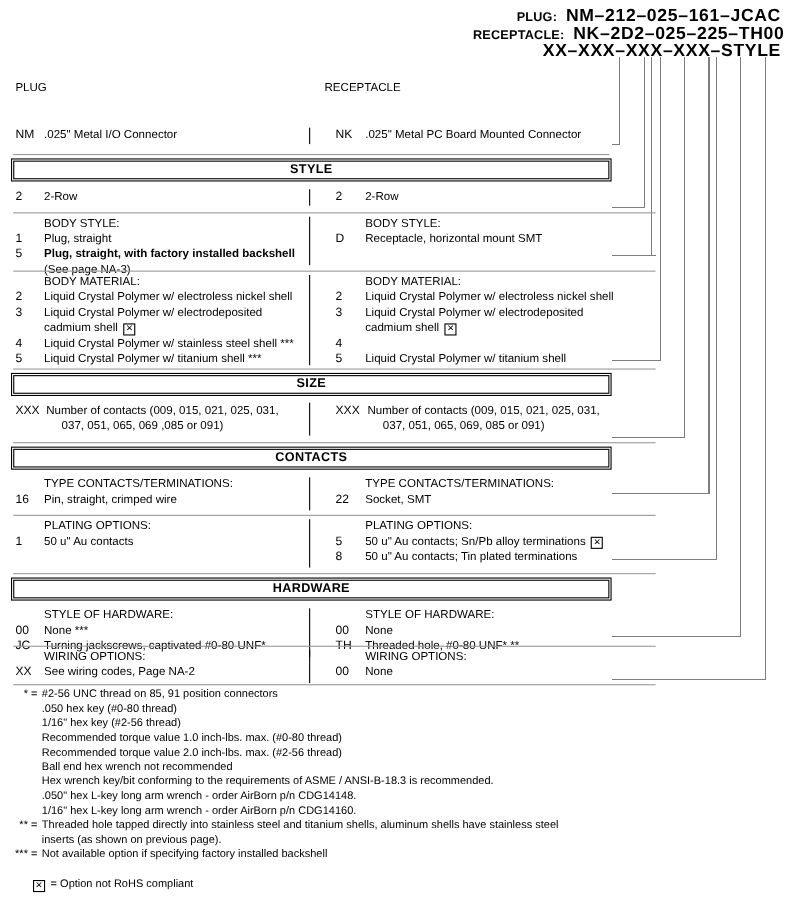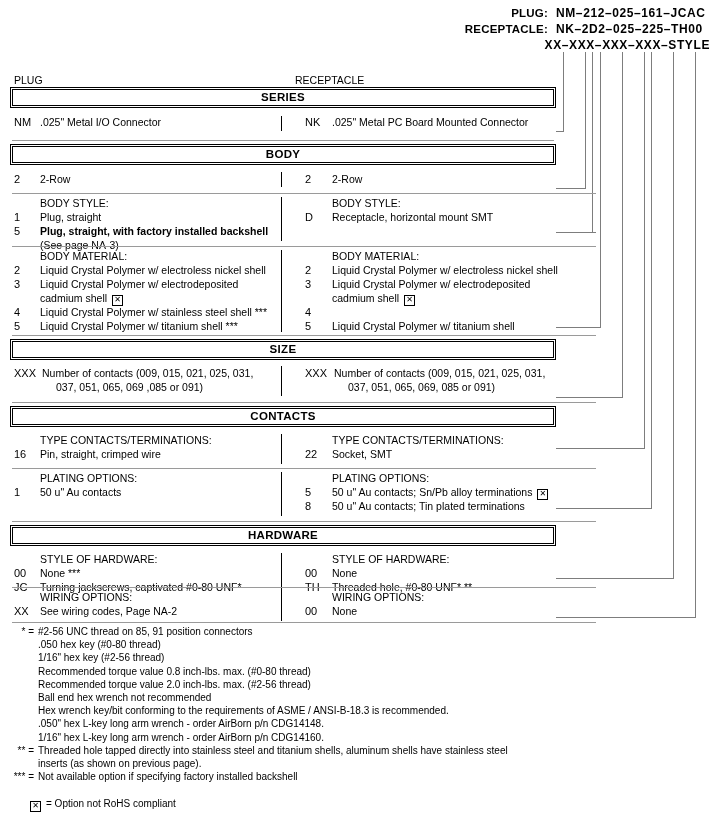--- a/index.html
+++ b/index.html
@@ -12,21 +12,21 @@
   .sheet{position:absolute;left:0;top:0;width:717px;height:640px;}
 
   
   .pn-block{position:absolute;left:430px;top:6px;width:280px;}
   .pn-row{display:flex;align-items:baseline;height:16px;}
   .pn-label{
     width:118px;text-align:right;font-size:11.5px;font-weight:bold;
     letter-spacing:.2px;padding-right:8px;
   }
   .pn-value{
-    font-size:12px;font-weight:bold;letter-spacing:.6px;
+    font-size:16px;font-weight:bold;letter-spacing:.6px;
     white-space:pre;
   }
   .pn-value.thin{font-weight:bold;}
 
   
   .leaders{position:absolute;left:0;top:0;width:717px;height:815px;
            pointer-events:none;}
 
   
   .col-caption{position:absolute;font-size:10.5px;}
@@ -118,33 +118,32 @@
 
       <path d="M673.5 52 L673.5 578.5 L556 578.5"></path>
 
       <path d="M695.5 52 L695.5 617.5 L556 617.5"></path>
     </g>
   </svg>
 
   <div class="col-caption cap-plug">PLUG</div>
   <div class="col-caption cap-recep">RECEPTACLE</div>
 
-  <div class="band" style="left:12px;top:89px;width:542px;">SERIES</div>
 
   <div class="rowgrp" style="left:12px;top:116px;width:542px;height:22px;">
     <div class="divider" style="height:0px;"></div>
     <div class="code" style="left:2px;top:0;">NM</div>
     <div class="txt" style="left:28px;top:0;">.025" Metal I/O Connector</div>
     <div class="code" style="left:293px;top:0;">NK</div>
     <div class="txt" style="left:320px;top:0;">.025" Metal PC Board Mounted Connector</div>
   </div>
   <div class="divider" style="left:281px;top:116px;height:15px;"></div>
   <div class="hr" style="left:12px;top:140px;width:542px;"></div>
 
-  <div class="band" style="left:12px;top:146px;width:542px;">BODY</div>
+  <div class="band" style="left:12px;top:146px;width:542px;">STYLE</div>
 
   <div class="rowgrp" style="left:12px;top:173px;width:542px;height:20px;">
     <div class="code" style="left:2px;top:0;">2</div>
     <div class="txt" style="left:28px;top:0;">2-Row</div>
     <div class="code" style="left:293px;top:0;">2</div>
     <div class="txt" style="left:320px;top:0;">2-Row</div>
   </div>
   <div class="divider" style="left:281px;top:172px;height:15px;"></div>
   <div class="hr" style="left:12px;top:193px;width:584px;"></div>
 
@@ -259,21 +258,21 @@
   <div class="hr" style="left:12px;top:622px;width:584px;"></div>
 
   <div class="notes">
 
     <div class="note">
       <div class="note-mark">* =</div>
       <div class="note-body">#2-56 UNC thread on 85, 91 position connectors</div>
     </div>
     <div class="note-cont">.050 hex key (#0-80 thread)</div>
     <div class="note-cont">1/16" hex key (#2-56 thread)</div>
-    <div class="note-cont">Recommended torque value 0.8 inch-lbs. max. (#0-80 thread)</div>
+    <div class="note-cont">Recommended torque value 1.0 inch-lbs. max. (#0-80 thread)</div>
     <div class="note-cont">Recommended torque value 2.0 inch-lbs. max. (#2-56 thread)</div>
     <div class="note-cont">Ball end hex wrench not recommended</div>
     <div class="note-cont">Hex wrench key/bit conforming to the requirements of ASME / ANSI-B-18.3 is recommended.</div>
     <div class="note-cont">.050" hex L-key long arm wrench - order AirBorn p/n CDG14148.</div>
     <div class="note-cont">1/16" hex L-key long arm wrench - order AirBorn p/n CDG14160.</div>
 
     <div class="note">
       <div class="note-mark">** =</div>
       <div class="note-body">Threaded hole tapped directly into stainless steel and titanium shells, aluminum shells have stainless steel</div>
     </div>

